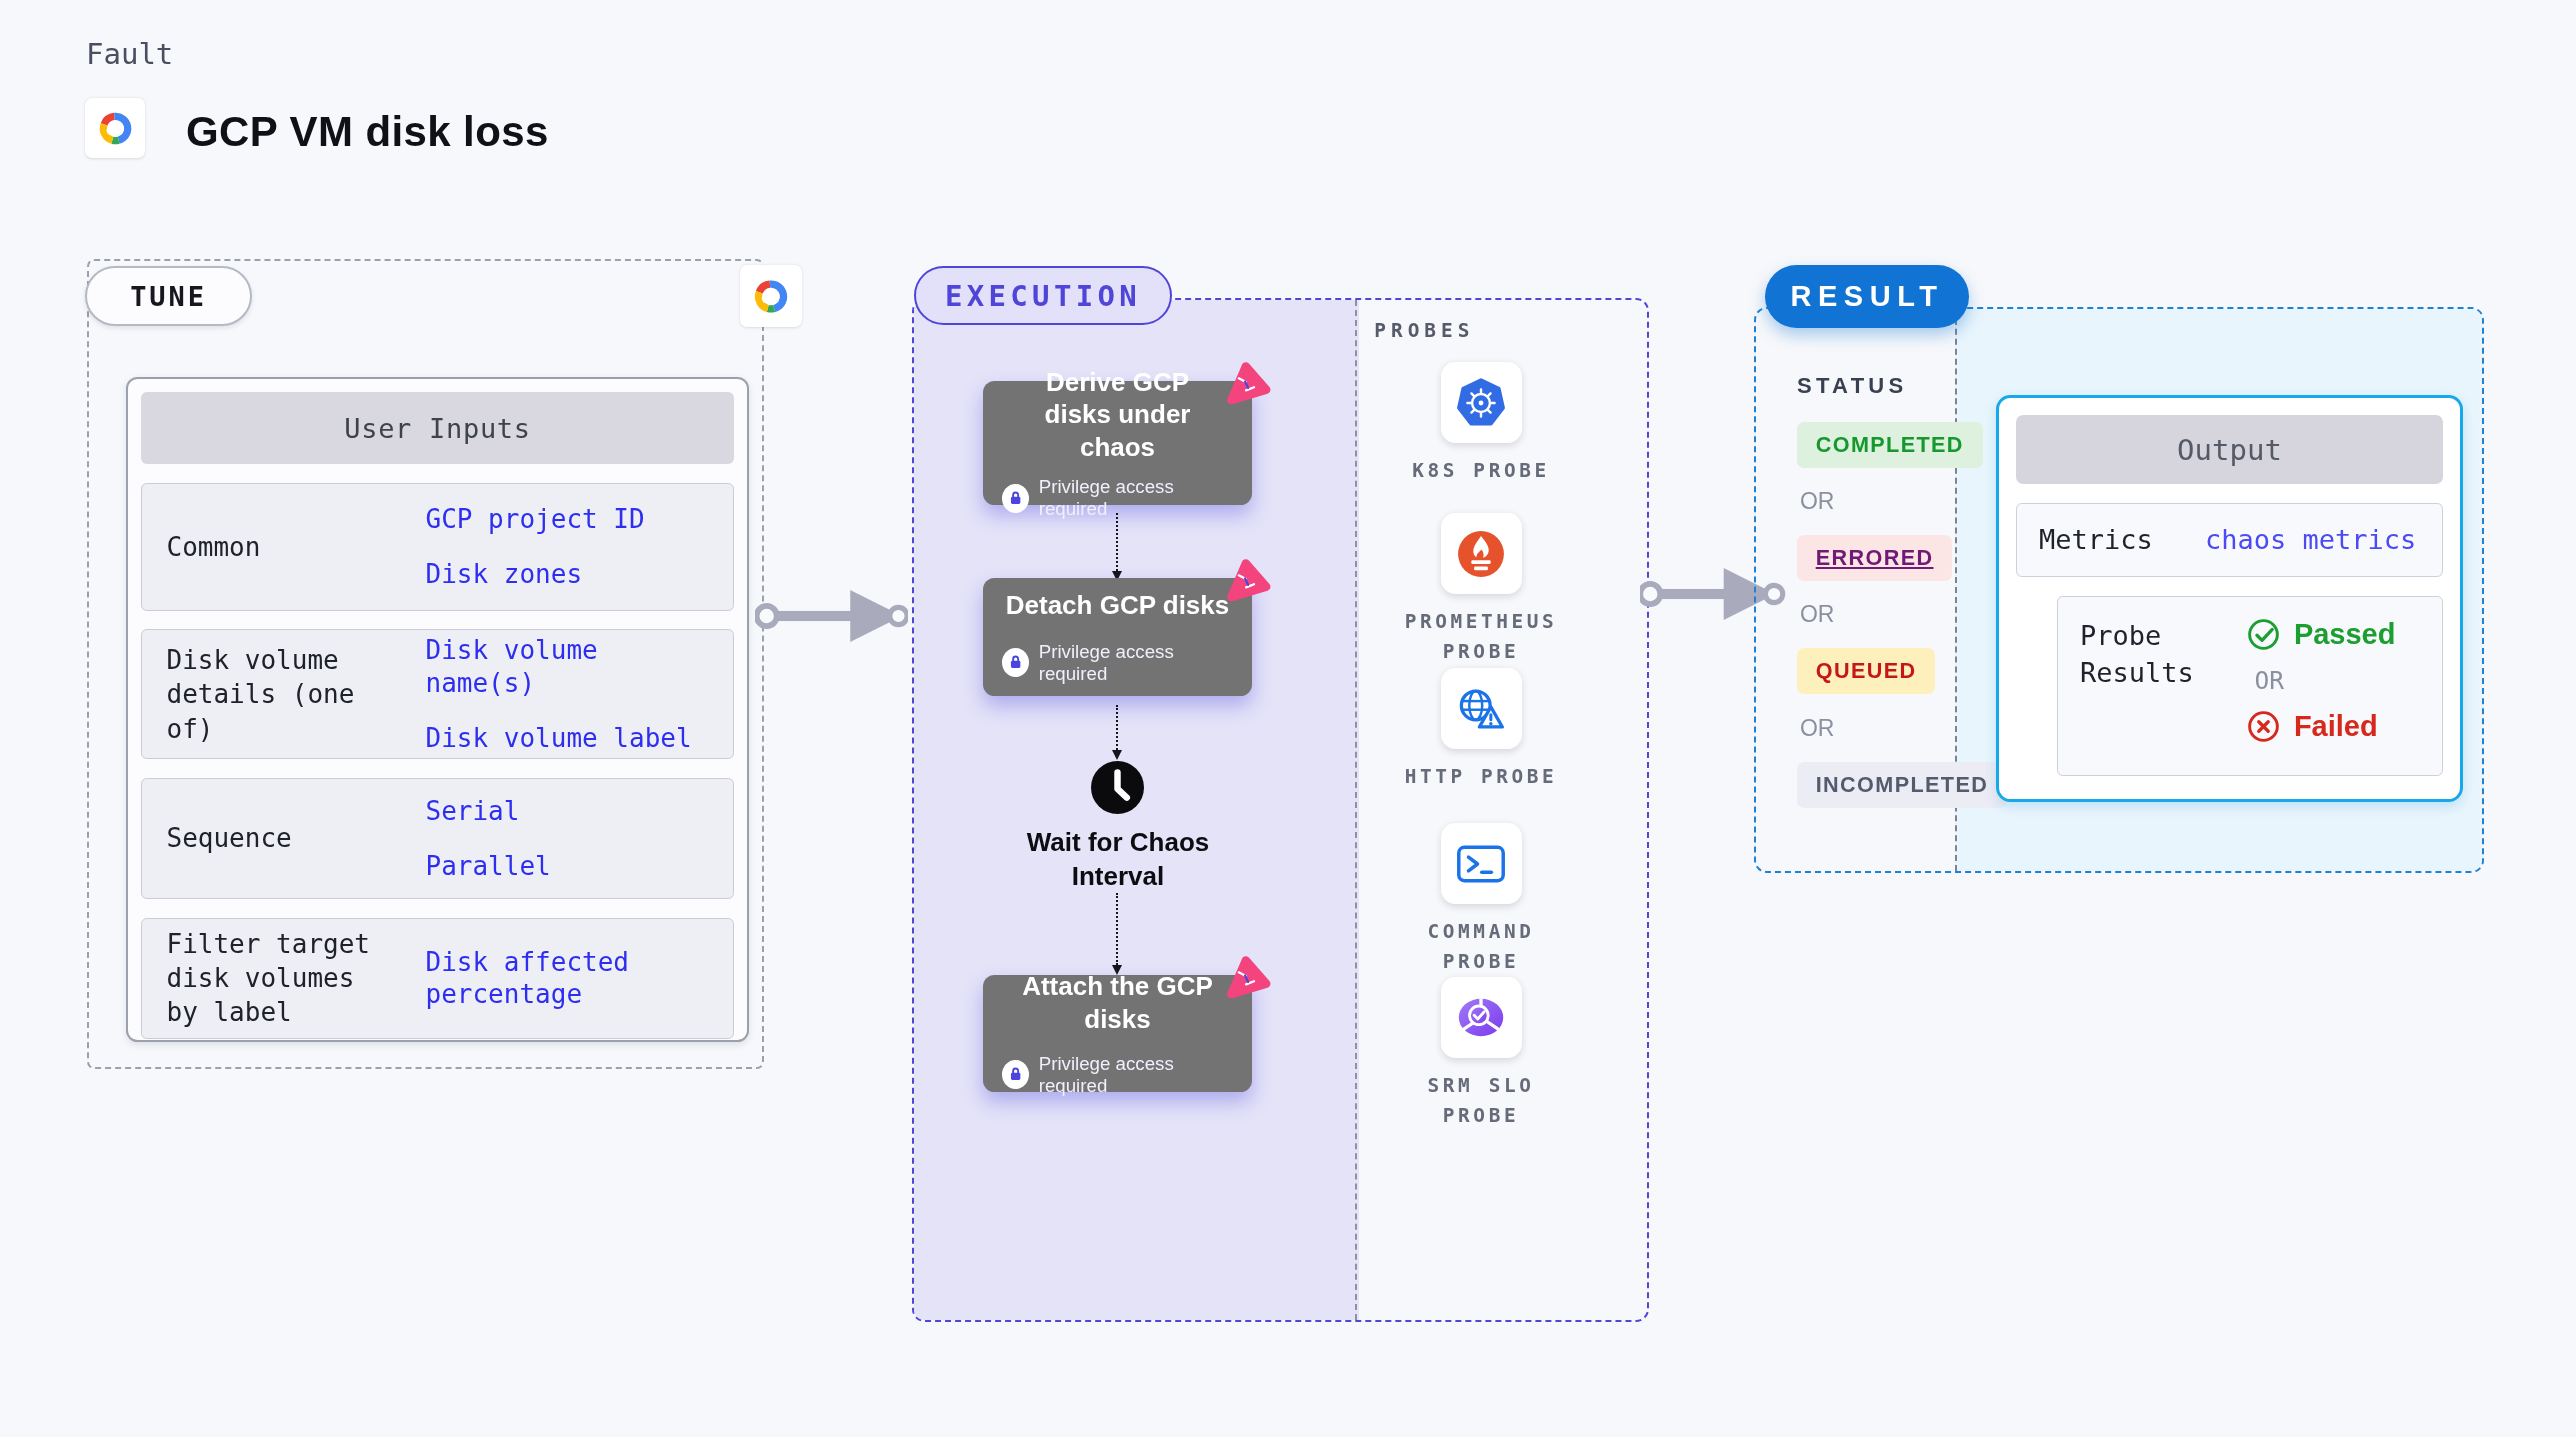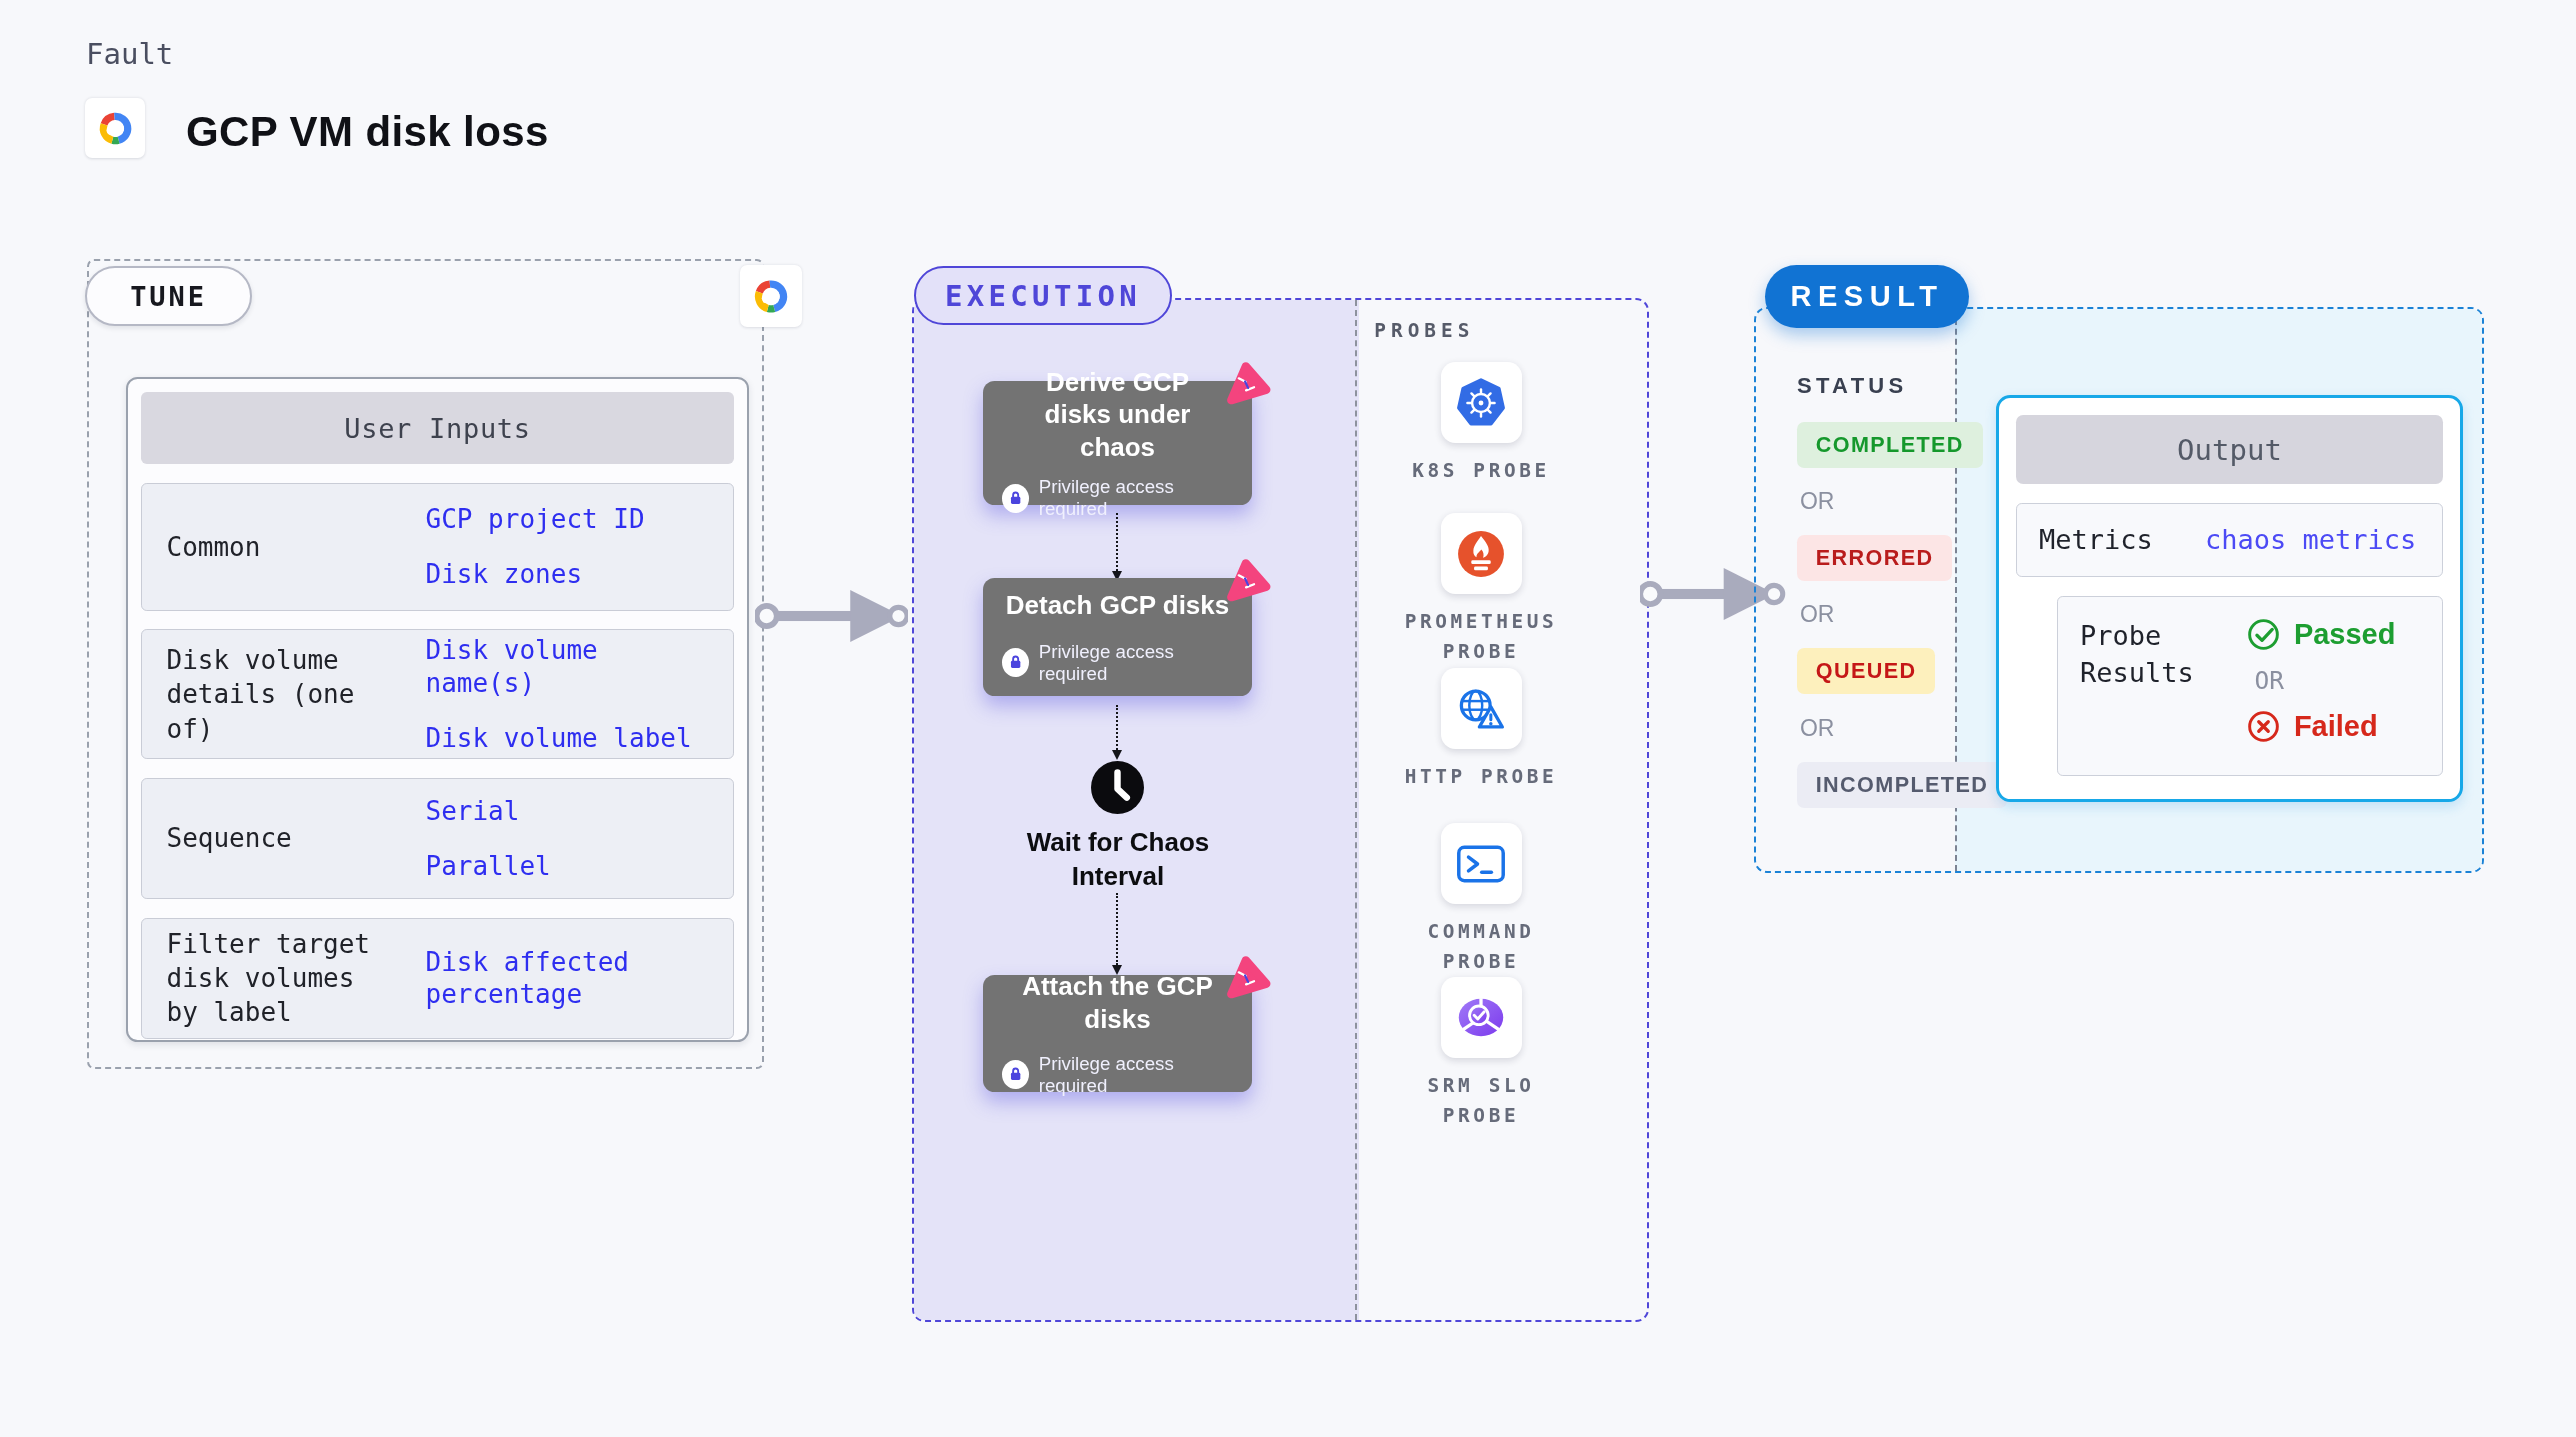--- a/index.html
+++ b/index.html
@@ -78,21 +78,21 @@
 
   
   .result-box { left:1754px; top:307px; width:730px; height:566px; border:2.9px dashed #1b82d6; border-radius:13px; }
   .result-cyan { position:absolute; left:199px; top:0; bottom:0; right:0; background:#e8f5fc;
     border-left:2.2px dashed #7c8393; border-radius:0 10px 10px 0; }
   .status-col { left:1797px; top:373px; width:173px; display:flex; flex-direction:column; align-items:flex-start; }
   .status-heading { font-size:22px; font-weight:bold; letter-spacing:4.3px; color:#394050; margin-bottom:23px; }
   .status-badge { padding:10px 18.7px; border-radius:7.2px; font-size:21.6px; font-weight:bold; letter-spacing:1.4px;
     margin-bottom:17.3px; white-space:nowrap; }
   .b-completed { background:#def0de; color:#15982c; }
-  .b-errored { background:#fce5e5; color:#b91c1c; }
+  .b-errored { background:#fce5e5; color:#701a75;text-decoration:underline; }
   .b-queued { background:#fdf0bd; color:#c51717; }
   .b-incompleted { background:#ebecf4; color:#555b6e; }
   .status-or { font-size:23px; color:#8b90a0; margin:2.9px 0 20px 2.9px; }
 
   .output-card { left:1996px; top:395px; width:467px; height:407px; background:#fff; border:3.6px solid #17a8e8;
     border-radius:14.4px; padding:17.3px; box-shadow:0 4.3px 11.5px rgba(23,140,220,.18); }
   .output-header { height:69px; background:#d6d5dd; border-radius:7.2px; display:flex; align-items:center;
     justify-content:center; font-size:29px; color:#545a67; }
   .out-row { border:1.4px solid #ccd0da; background:#f8f9fc; border-radius:5.8px; display:flex;
     padding:0 21.6px; margin-top:18.7px; }

